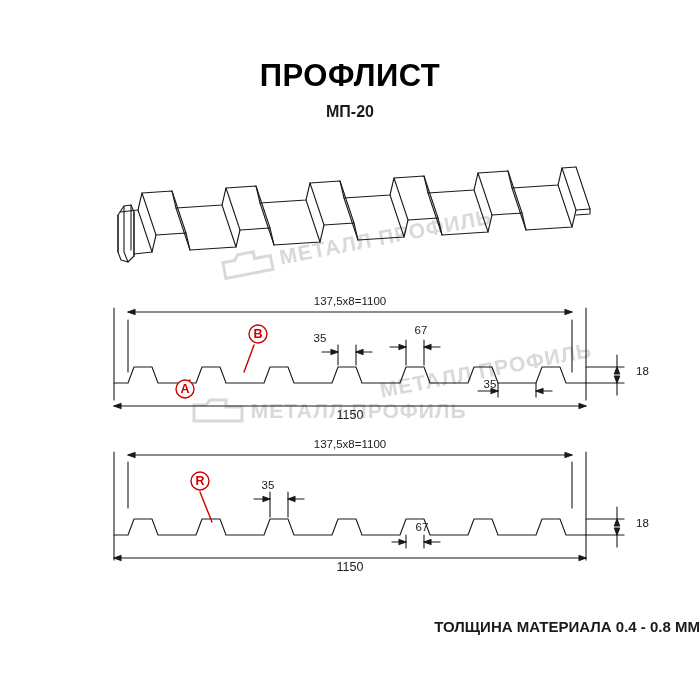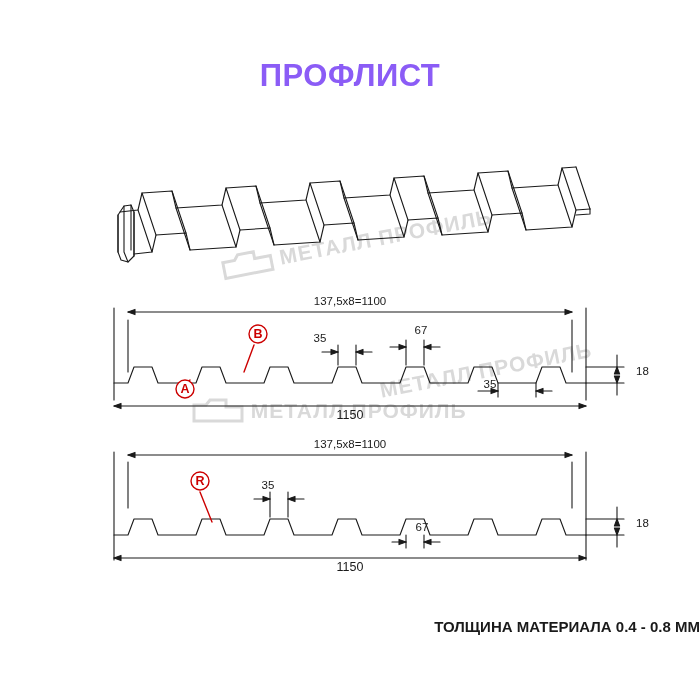--- a/index.html
+++ b/index.html
@@ -21,21 +21,21 @@
   }
   .title {
     position: absolute;
     top: 58px;
     left: 0;
     width: 700px;
     text-align: center;
     font-size: 31px;
     font-weight: bold;
     letter-spacing: 0.5px;
-    color: #8b5cf6;
+    color: #000000;
   }
   .subtitle {
     position: absolute;
     top: 103px;
     left: 0;
     width: 700px;
     text-align: center;
     font-size: 16px;
     font-weight: bold;
     color: #1a1a1a;
@@ -72,20 +72,21 @@
   .wm1 { left: 222px; top: 255px; transform: rotate(-11deg); transform-origin: left center; }
   .wm2 { left: 192px; top: 397px; }
   .wm3 { left: 380px; top: 378px; transform: rotate(-11deg); transform-origin: left center; }
 </style>
 </head>
 <body>
 
 <div class="page">
 
   <div class="title">ПРОФЛИСТ</div>
+  <div class="subtitle">МП-20</div>
 
   <div class="wm wm1">
     <svg width="52" height="28" viewBox="0 0 52 28">
       <path d="M2 24 L2 8 L14 8 L18 3 L34 3 L34 10 L50 10 L50 24 Z" fill="none" stroke="#d9d9d9" stroke-width="3"></path>
     </svg>
     <span class="wm-text">МЕТАЛЛ ПРОФИЛЬ</span>
   </div>
   <div class="wm wm2">
     <svg width="52" height="28" viewBox="0 0 52 28">
       <path d="M2 24 L2 8 L14 8 L18 3 L34 3 L34 10 L50 10 L50 24 Z" fill="none" stroke="#d9d9d9" stroke-width="3"></path>

